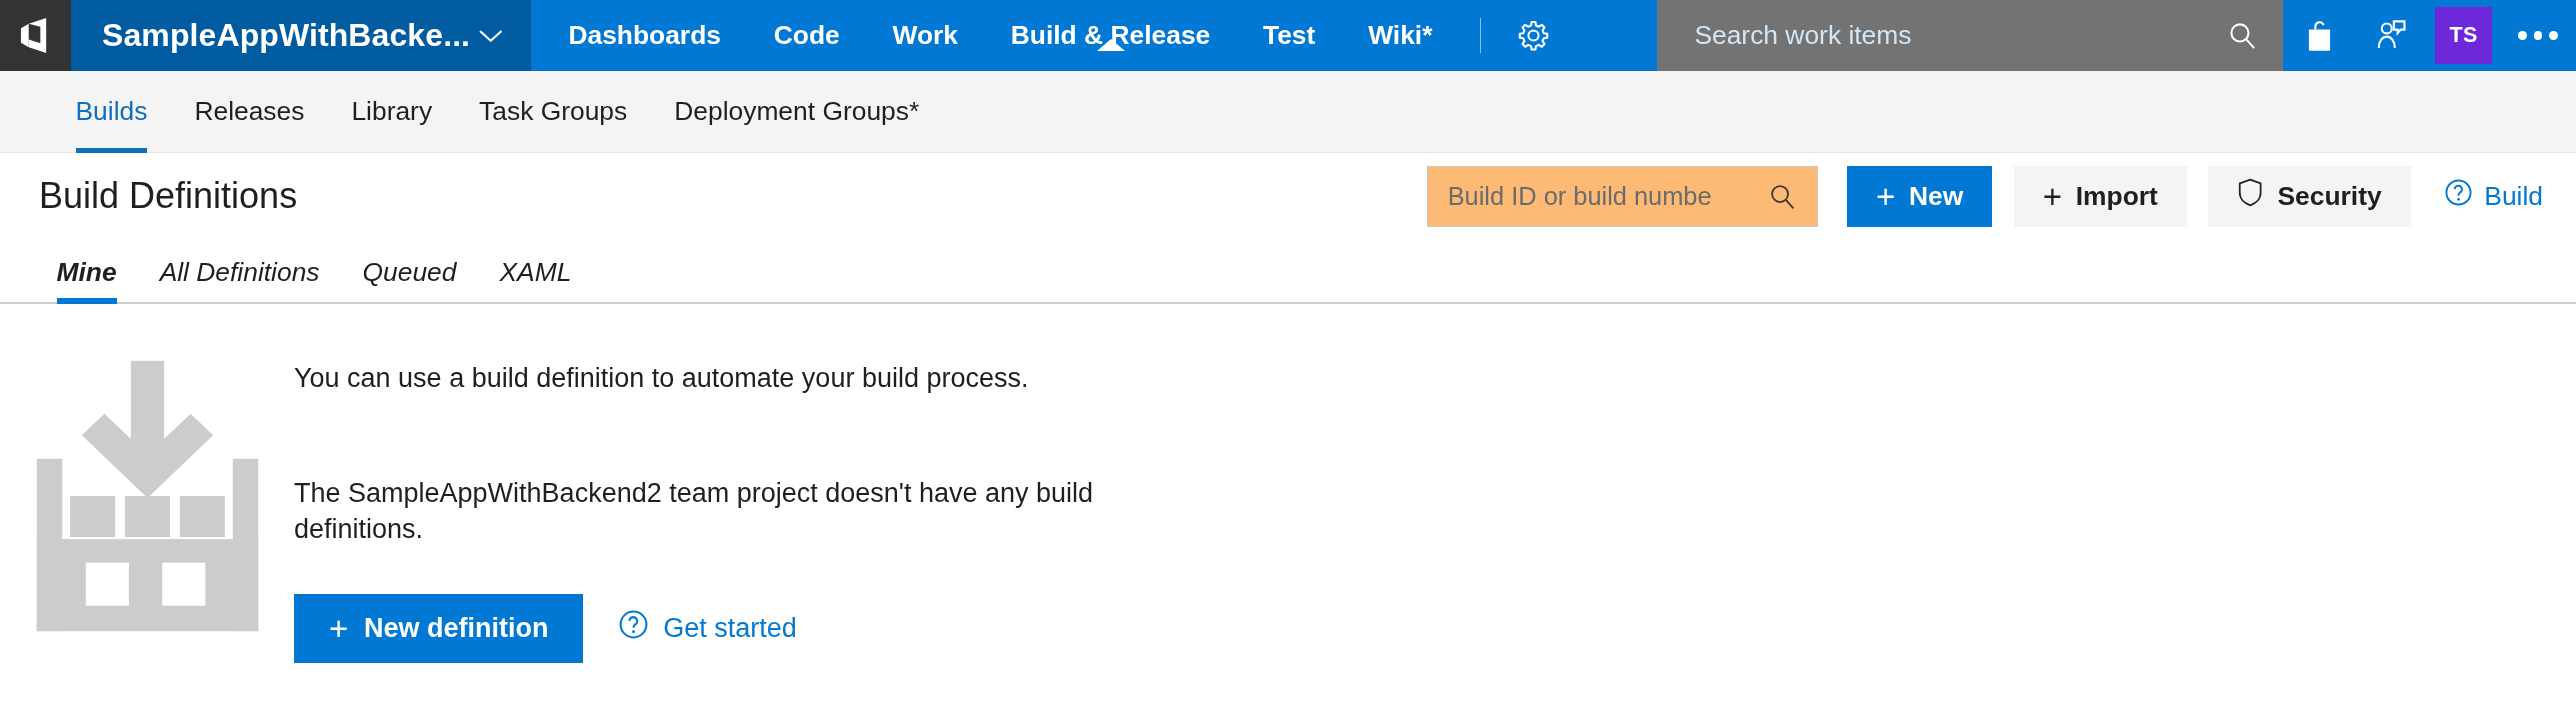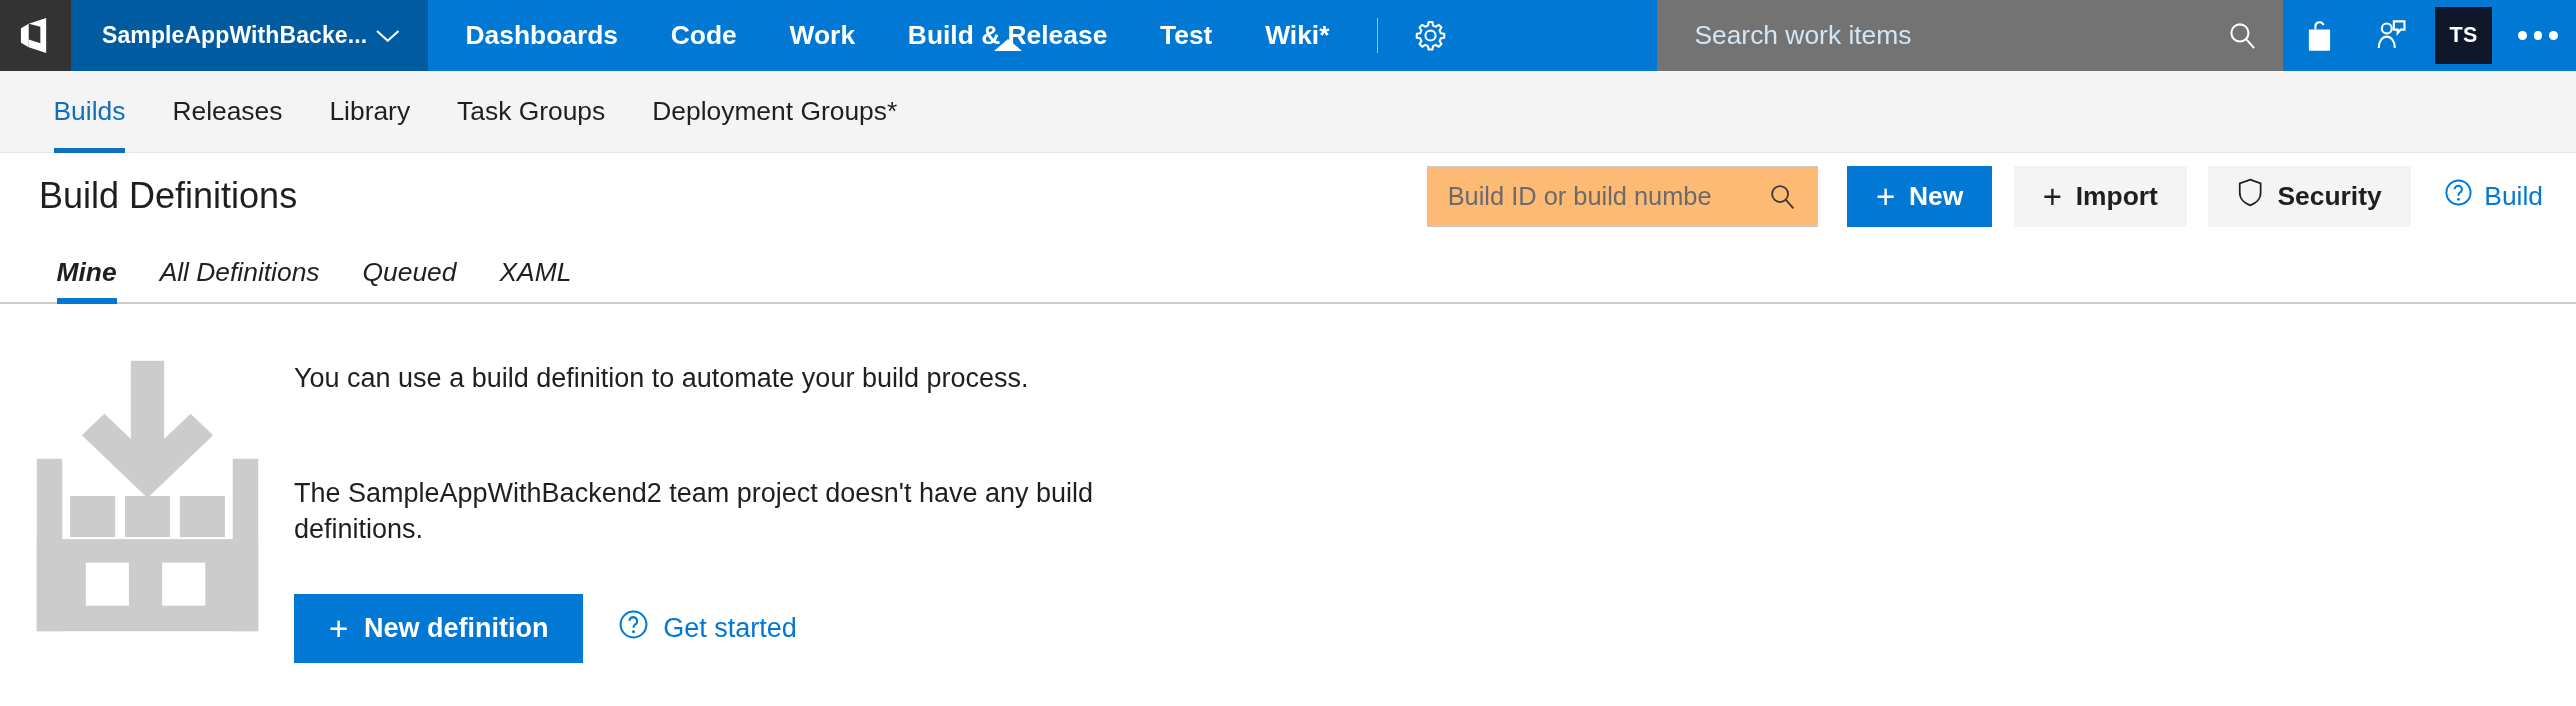--- a/index.html
+++ b/index.html
@@ -36,21 +36,21 @@
   .project-chip {
     background: #005ba1;
     display: flex;
     align-items: center;
     padding: 0 29px 0 31px;
     flex: 0 0 auto;
     cursor: pointer;
   }
   .project-name {
     color: #ffffff;
-    font-size: 23px;
+    font-size: 32px;
     font-weight: 600;
     letter-spacing: 0.1px;
     white-space: nowrap;
   }
   .project-caret {
     margin-left: 8.8px;
     display: flex;
     align-items: center;
     color: #ffffff;
   }
@@ -127,21 +127,21 @@
     justify-content: center;
     cursor: pointer;
     color: #ffffff;
   }
   .avatar {
     width: 57px;
     height: 57px;
     flex: 0 0 57px;
     align-self: center;
     margin: 0 7.8px;
-    background: #0f172a;
+    background: #6d28d9;
     color: #ffffff;
     font-size: 21.5px;
     font-weight: 600;
     display: flex;
     align-items: center;
     justify-content: center;
     letter-spacing: 0.5px;
     cursor: pointer;
   }
   .more-btn {
@@ -158,21 +158,21 @@
     background: #ffffff; display: block;
   }
 
   
   .hubnav {
     height: 82px;
     background: #f4f4f4;
     border-bottom: 1px solid #e6e6e6;
     display: flex;
     align-items: center;
-    padding-left: 30px;
+    padding-left: 52px;
   }
   .hub-item {
     position: relative;
     height: 82px;
     display: flex;
     align-items: center;
     padding: 0 23.5px;
     font-size: 26.4px;
     color: #1f1f1f;
     white-space: nowrap;

